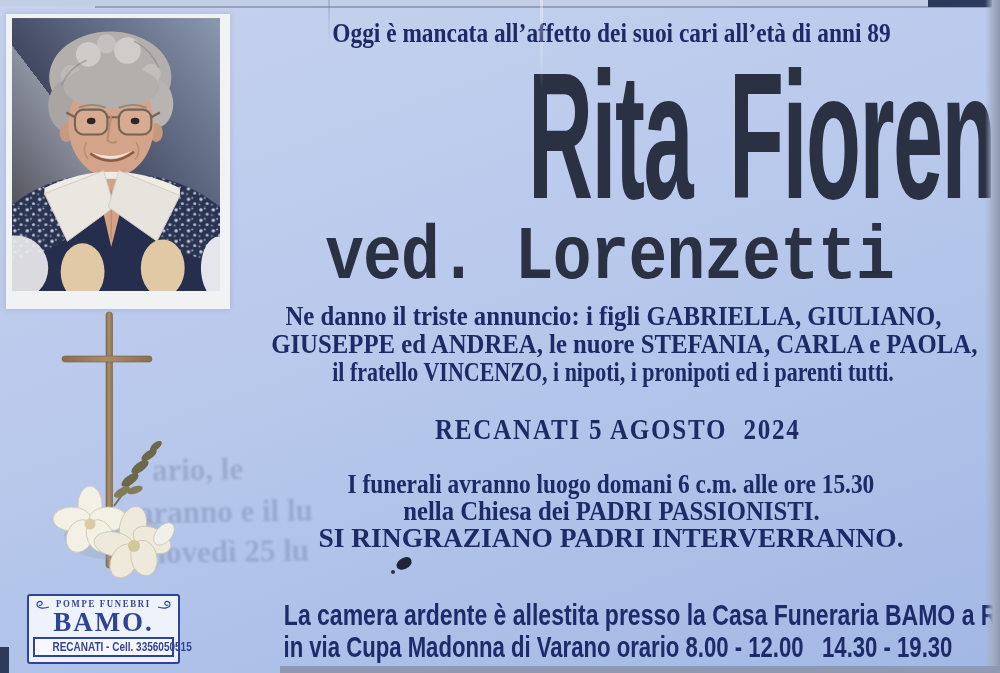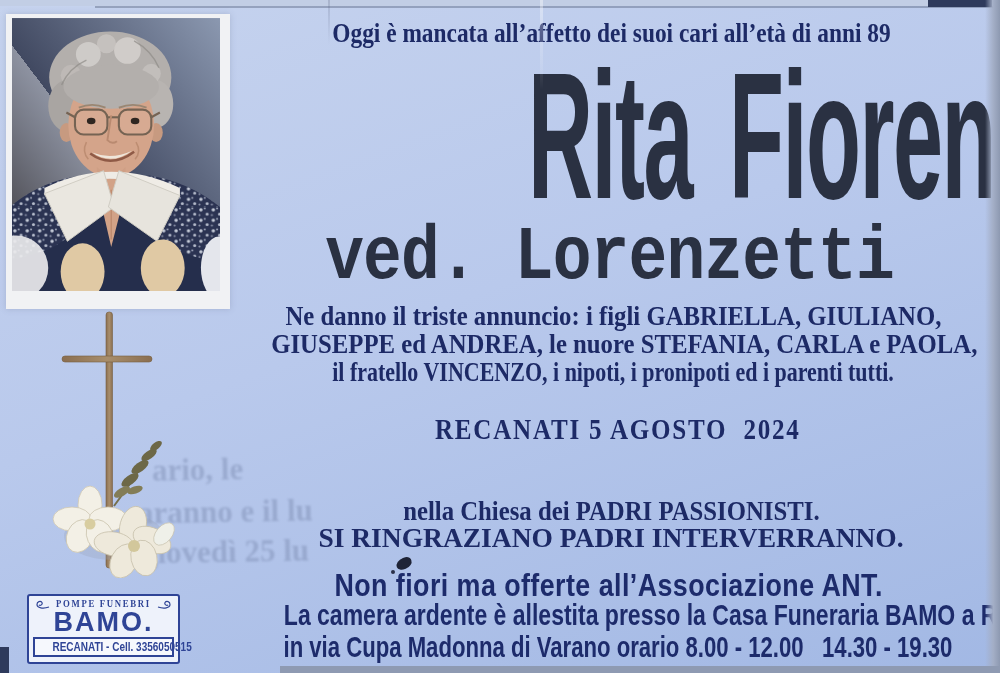--- a/index.html
+++ b/index.html
@@ -42,21 +42,21 @@
   
   .cross-wrap{left:18px; top:298px; width:200px; height:280px;}
 
   
   .logo{left:27px; top:594px; width:153px; height:70px; background:#eef2fb;
         border:2px solid var(--logo-blue,#2f4496); border-radius:3px; box-sizing:border-box;
         text-align:center; color:var(--logo-blue,#2f4496);}
   .logo-top{margin-top:3px; font-family:"Liberation Serif",serif; font-weight:bold;
         font-size:9.5px; letter-spacing:1.8px; line-height:11px; white-space:nowrap;
         display:flex; align-items:center; justify-content:center; gap:2px;}
-  .logo-name{font-family:Liberation Sans, sans-serif; font-weight:bold; font-size:27px;
+  .logo-name{font-family:Liberation Serif, serif; font-weight:bold; font-size:27px;
         letter-spacing:2px; line-height:25px;}
   .logo-contact{margin:2px 4px 0 4px; border:2px solid var(--logo-blue,#2f4496);
         background:#f6f8fd; font-family:"Liberation Sans",sans-serif; font-weight:bold;
         font-size:12.5px; line-height:16px; white-space:nowrap; overflow:visible;}
   .curl{flex:0 0 auto;}
 
   
   .edge-topband{left:0; top:0; width:1000px; height:6px; background:#c2cee5;}
   .edge-topline{left:95px; top:6px; width:905px; height:2px; background:rgba(62,74,100,.35);}
   .edge-topright{left:928px; top:0; width:64px; height:7px; background:#2e3a5c;}
@@ -167,30 +167,30 @@
     <span class="sq" style="--sx:0.9">GIUSEPPE ed ANDREA, le nuore STEFANIA, CARLA e PAOLA,</span>
   </div>
   <div class="line serif ann" style="top:358px">
     <span class="sq" style="--sx:0.8">il fratello VINCENZO, i nipoti, i pronipoti ed i parenti tutti.</span>
   </div>
 
   <div class="line serif dateline">
     <span class="sq" style="--sx:0.88">RECANATI 5 AGOSTO&nbsp; 2024</span>
   </div>
 
+  <div class="line serif fun" style="top:470px">
+    <span class="sq" style="--sx:0.85">I funerali avranno luogo domani 6 c.m. alle ore 15.30</span>
+  </div>
   <div class="line serif fun" style="top:497px">
     <span class="sq" style="--sx:0.9">nella Chiesa dei PADRI PASSIONISTI.</span>
   </div>
   <div class="line serif fun" style="top:524px">
     <span class="sq" style="--sx:1">SI RINGRAZIANO PADRI INTERVERRANNO.</span>
   </div>
 
-  <div class="line sans donation">
-    <span class="sq" style="--sx:0.88">Non fiori ma offerte all’Associazione ANT.</span>
-  </div>
 
   <div class="line sans chapel" style="top:598px">
     <span class="sq" style="--sx:0.78">La camera ardente è allestita presso la Casa Funeraria BAMO a Recanati</span>
   </div>
   <div class="line sans chapel" style="top:630px">
     <span class="sq" style="--sx:0.75">in via Cupa Madonna di Varano orario 8.00 - 12.00&nbsp;&nbsp; 14.30 - 19.30</span>
   </div>
 
   <div class="ghost" style="left:152px; top:452px; transform:rotate(-1deg)">ario, le</div>
   <div class="ghost" style="left:138px; top:494px; transform:rotate(-1deg)">aranno e il lu</div>

